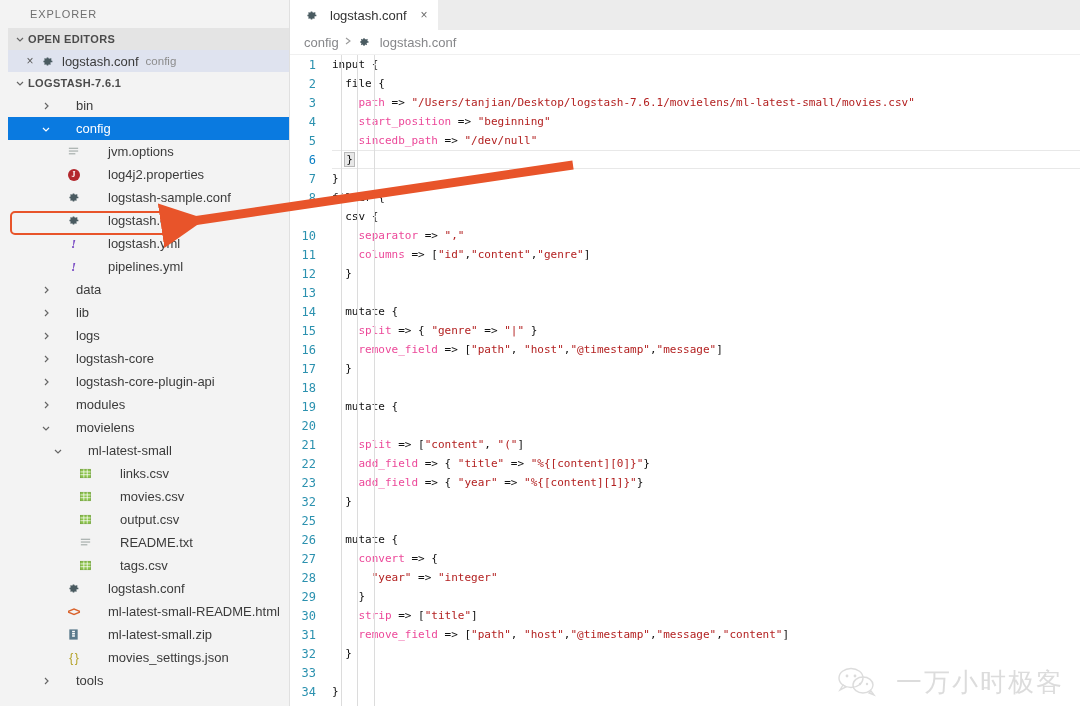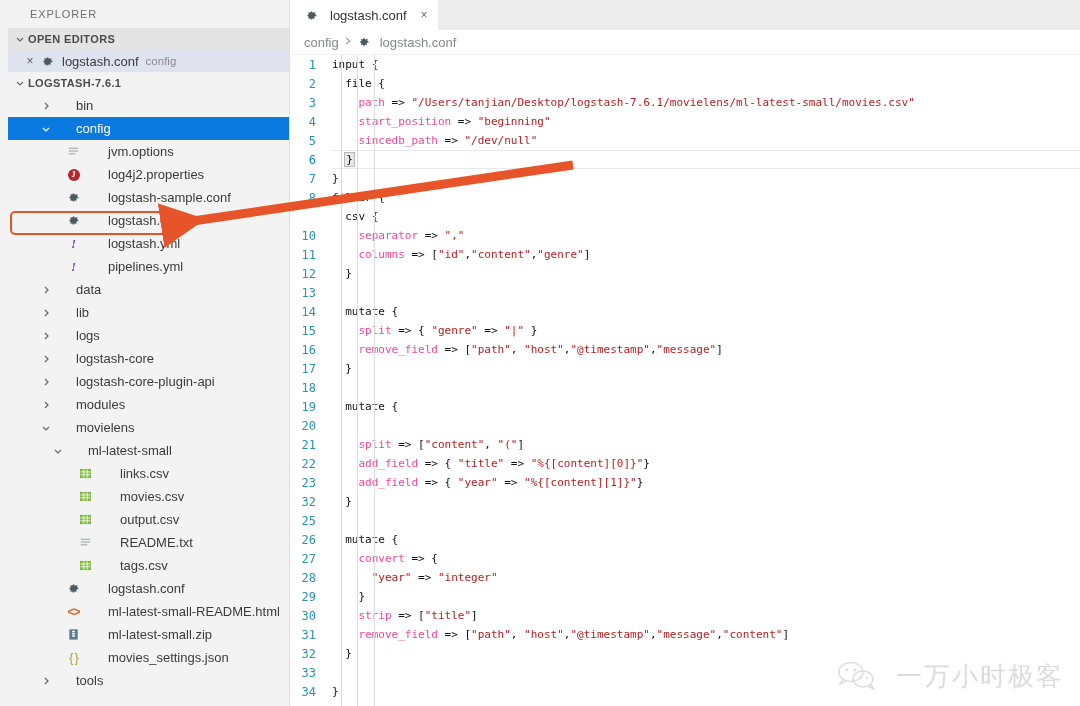--- a/index.html
+++ b/index.html
@@ -141,21 +141,21 @@
   .bracket-box {
     display:inline-block; border:1px solid #b9b9b9; background:#e8e8e8;
     padding:0 1px; margin:0 -1px;
   }
 
   
   #arrow-svg { position:absolute; left:0; top:0; width:1080px; height:706px; pointer-events:none; }
 
   
   #watermark {
-    position:absolute; right:16px; bottom:12px;
+    position:absolute; right:16px; bottom:6px;
     display:flex; align-items:flex-end; gap:20px;
     opacity:0.30; pointer-events:none;
   }
   #watermark .wm-text {
     font-size:26px; color:#8d8d8d;
     font-family:"DejaVu Sans", sans-serif; letter-spacing:2px;
   }
 </style>
 </head>
 <body>

